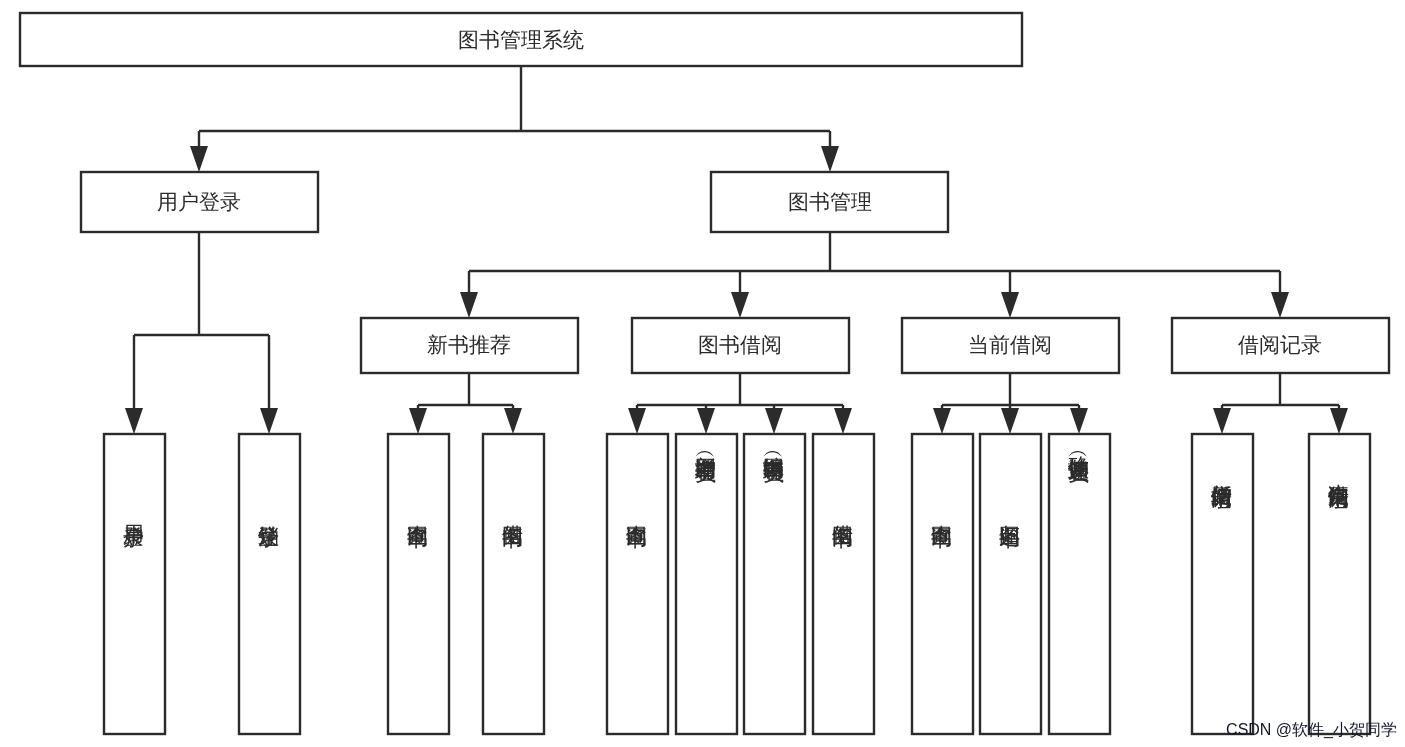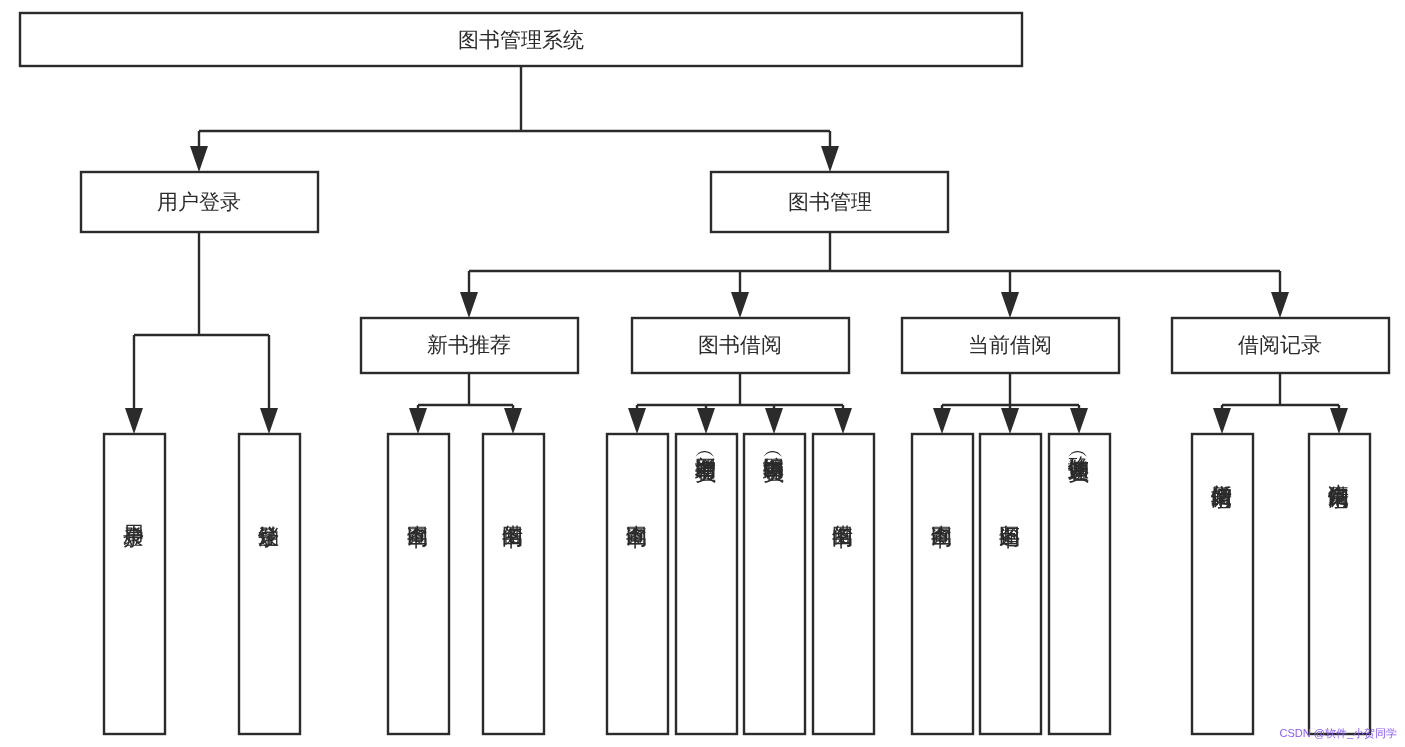--- a/index.html
+++ b/index.html
@@ -53,22 +53,22 @@
     fill: none;
     stroke-linecap: butt;
   }
   .arrow-head {
     fill: #2b2b2b;
   }
   .watermark {
     position: absolute;
     right: 8px;
     bottom: 6px;
-    color: #8b5cf6;
-    font-size: 11px;
+    color: #0f172a;
+    font-size: 16px;
     font-family: "Liberation Sans", sans-serif;
     white-space: nowrap;
     pointer-events: none;
   }
 </style>
 </head>
 <body>
 
 <div id="diagram-root">
 

